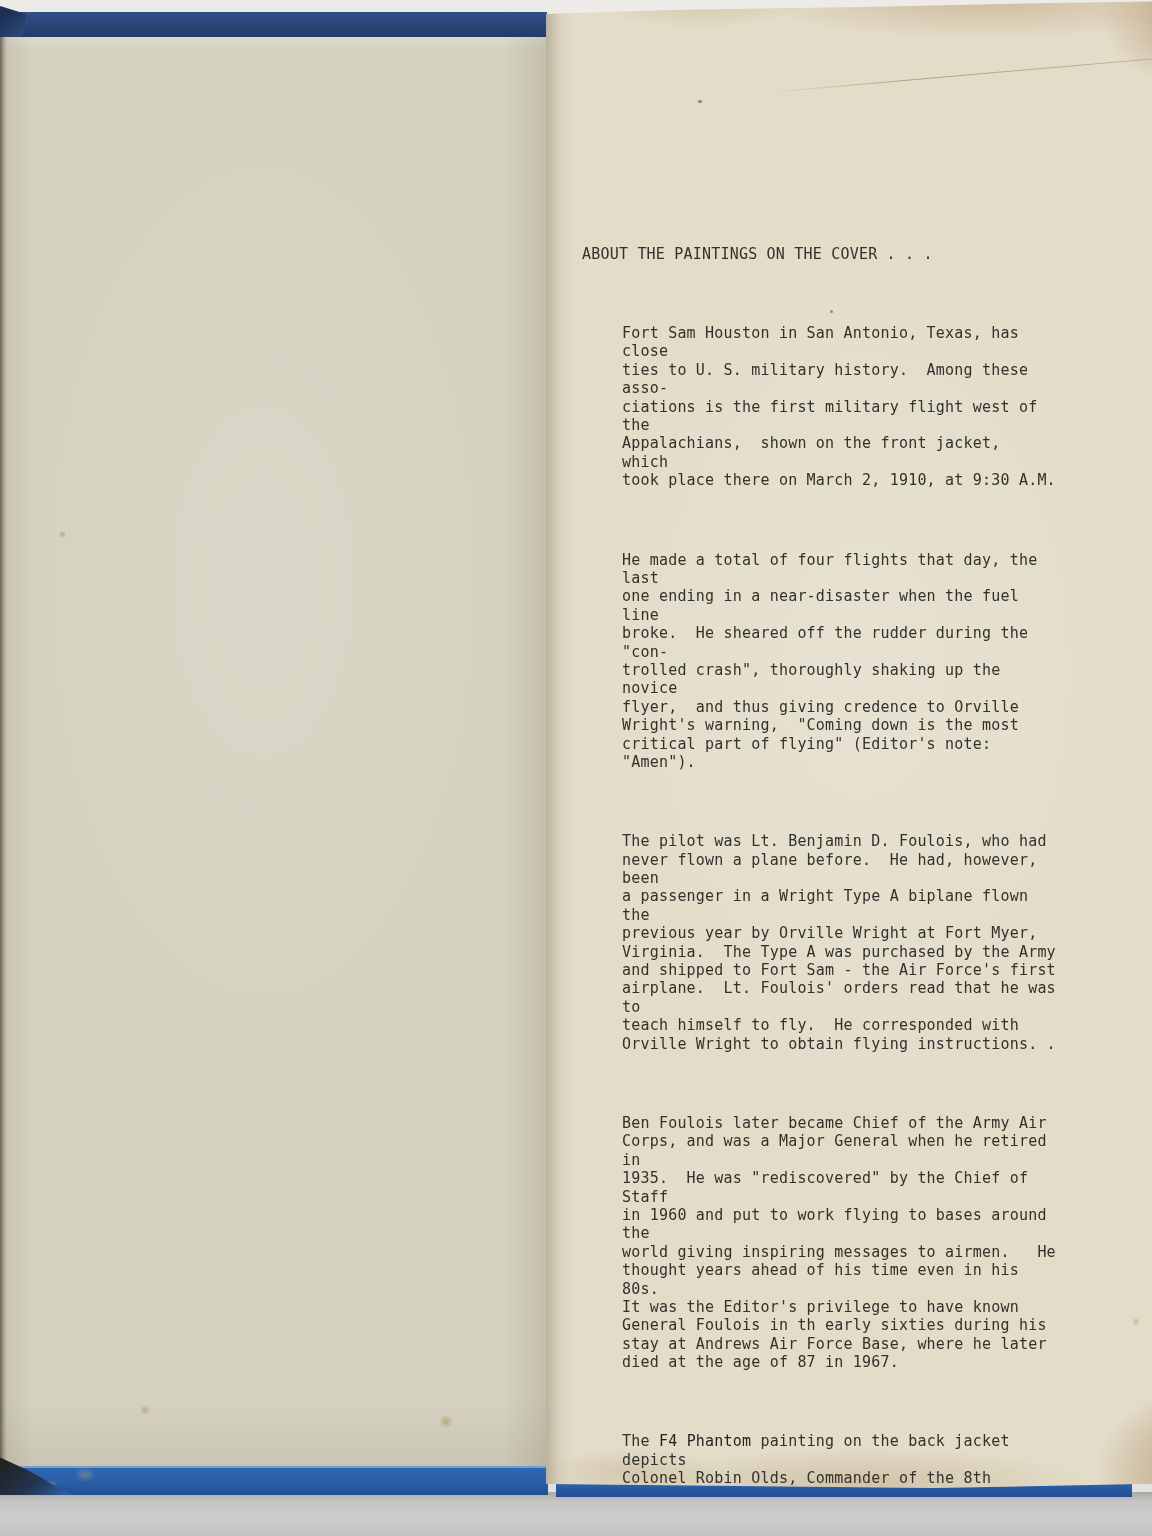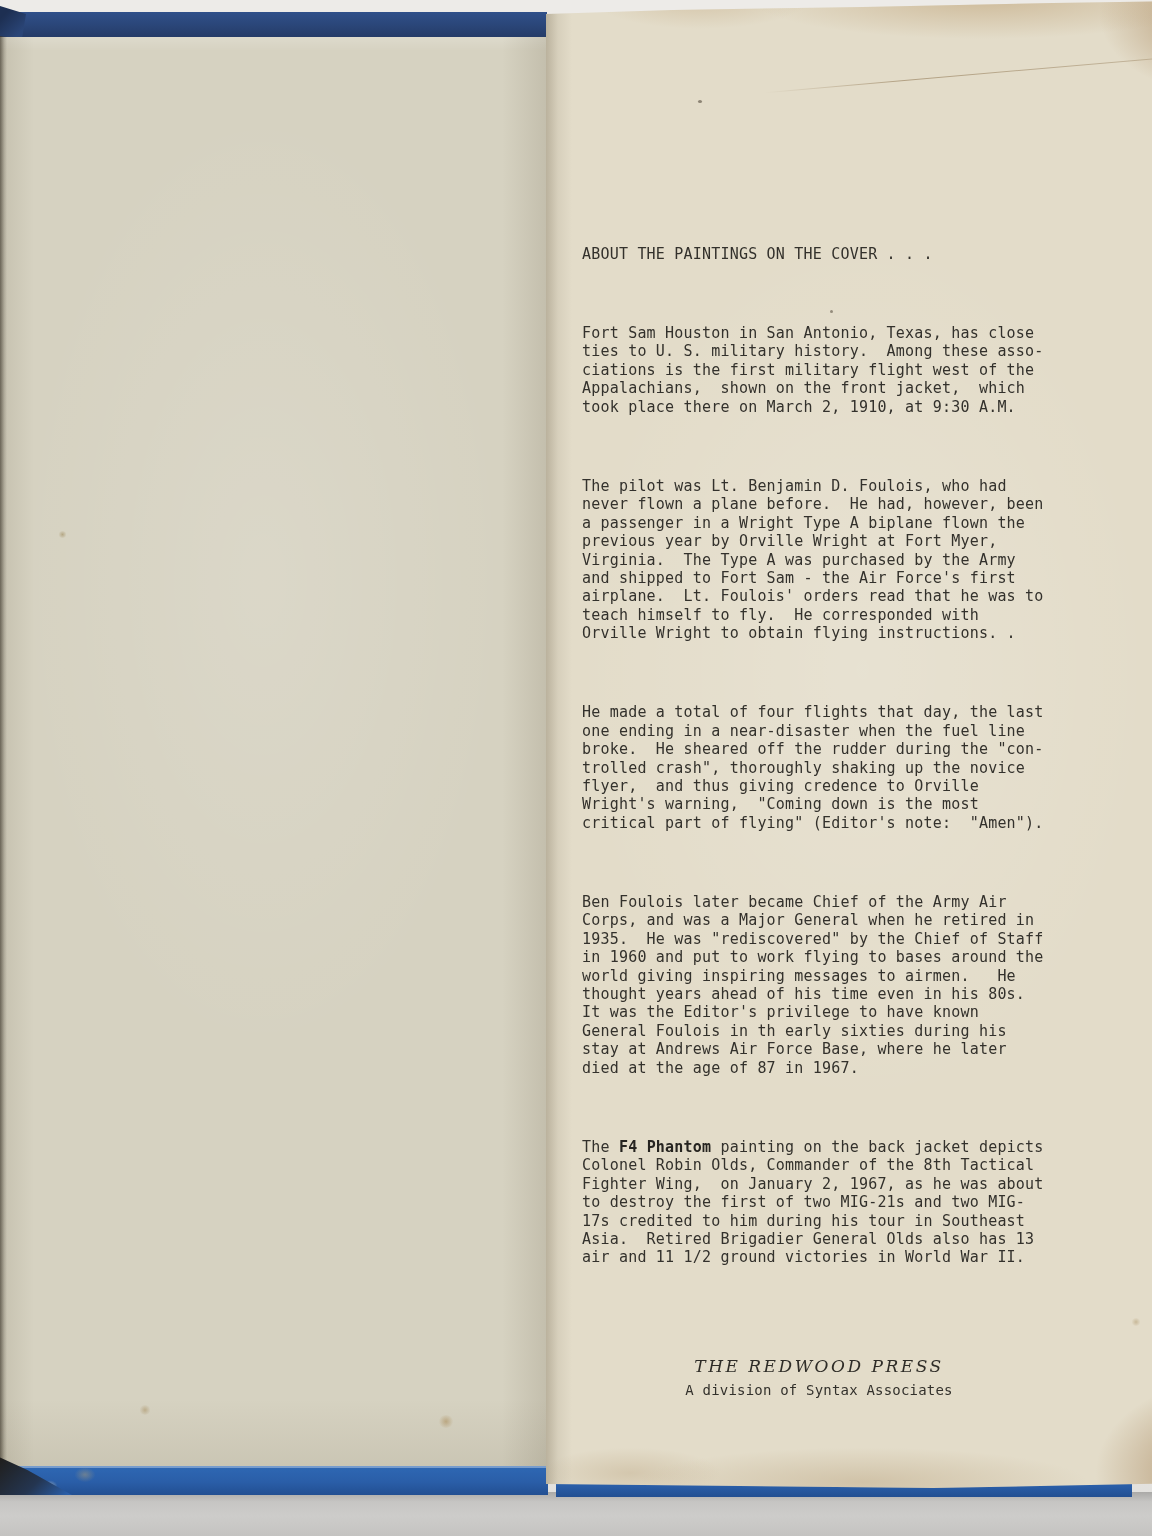--- a/index.html
+++ b/index.html
@@ -95,22 +95,22 @@
   }
   .flap-speck-a{position:absolute;left:152px;top:100px;width:4px;height:3px;border-radius:50%;background:rgba(70,60,45,.55);}
   .flap-speck-b{position:absolute;left:284px;top:310px;width:3px;height:3px;border-radius:50%;background:rgba(70,60,45,.5);}
   
   .flap-text{
     position:absolute;left:36px;top:208px;width:474px;
     color:#33312c;font-size:15px;line-height:18.4px;letter-spacing:.2px;
     white-space:pre-wrap;
   }
   .heading{margin:0 0 0 0;}
-  .para{margin-top:24px;}
-  .bold{font-weight:bold;color:#262420;}
+  .para{margin-top:24px;margin-left:40px;}
+  .bold{font-weight:normal;color:#262420;}
   .publisher{margin-top:34px;text-align:center;white-space:normal;line-height:21px;font-size:14px;}
   .pub-name{
     font-family:"DejaVu Serif", serif;font-style:italic;font-size:17px;
     letter-spacing:2.5px;color:#2e2c27;margin-bottom:3px;
   }
 </style>
 </head>
 <body>
 
 <div class="scene">
@@ -138,36 +138,36 @@
     <div class="flap-speck-b"></div>
     <div class="fox-spot spot-d"></div>
 
     <div class="flap-text">
       <div class="heading">ABOUT THE PAINTINGS ON THE COVER . . .</div>
       <div class="para">Fort Sam Houston in San Antonio, Texas, has close
 ties to U. S. military history.  Among these asso-
 ciations is the first military flight west of the
 Appalachians,  shown on the front jacket,  which
 took place there on March 2, 1910, at 9:30 A.M.</div>
+      <div class="para">He made a total of four flights that day, the last
+one ending in a near-disaster when the fuel line
+broke.  He sheared off the rudder during the "con-
+trolled crash", thoroughly shaking up the novice
+flyer,  and thus giving credence to Orville
+Wright's warning,  "Coming down is the most
+critical part of flying" (Editor's note:  "Amen").</div>
       <div class="para">The pilot was Lt. Benjamin D. Foulois, who had
 never flown a plane before.  He had, however, been
 a passenger in a Wright Type A biplane flown the
 previous year by Orville Wright at Fort Myer,
 Virginia.  The Type A was purchased by the Army
 and shipped to Fort Sam - the Air Force's first
 airplane.  Lt. Foulois' orders read that he was to
 teach himself to fly.  He corresponded with
 Orville Wright to obtain flying instructions. .</div>
-      <div class="para">He made a total of four flights that day, the last
-one ending in a near-disaster when the fuel line
-broke.  He sheared off the rudder during the "con-
-trolled crash", thoroughly shaking up the novice
-flyer,  and thus giving credence to Orville
-Wright's warning,  "Coming down is the most
-critical part of flying" (Editor's note:  "Amen").</div>
       <div class="para">Ben Foulois later became Chief of the Army Air
 Corps, and was a Major General when he retired in
 1935.  He was "rediscovered" by the Chief of Staff
 in 1960 and put to work flying to bases around the
 world giving inspiring messages to airmen.   He
 thought years ahead of his time even in his 80s.
 It was the Editor's privilege to have known
 General Foulois in th early sixties during his
 stay at Andrews Air Force Base, where he later
 died at the age of 87 in 1967.</div>

